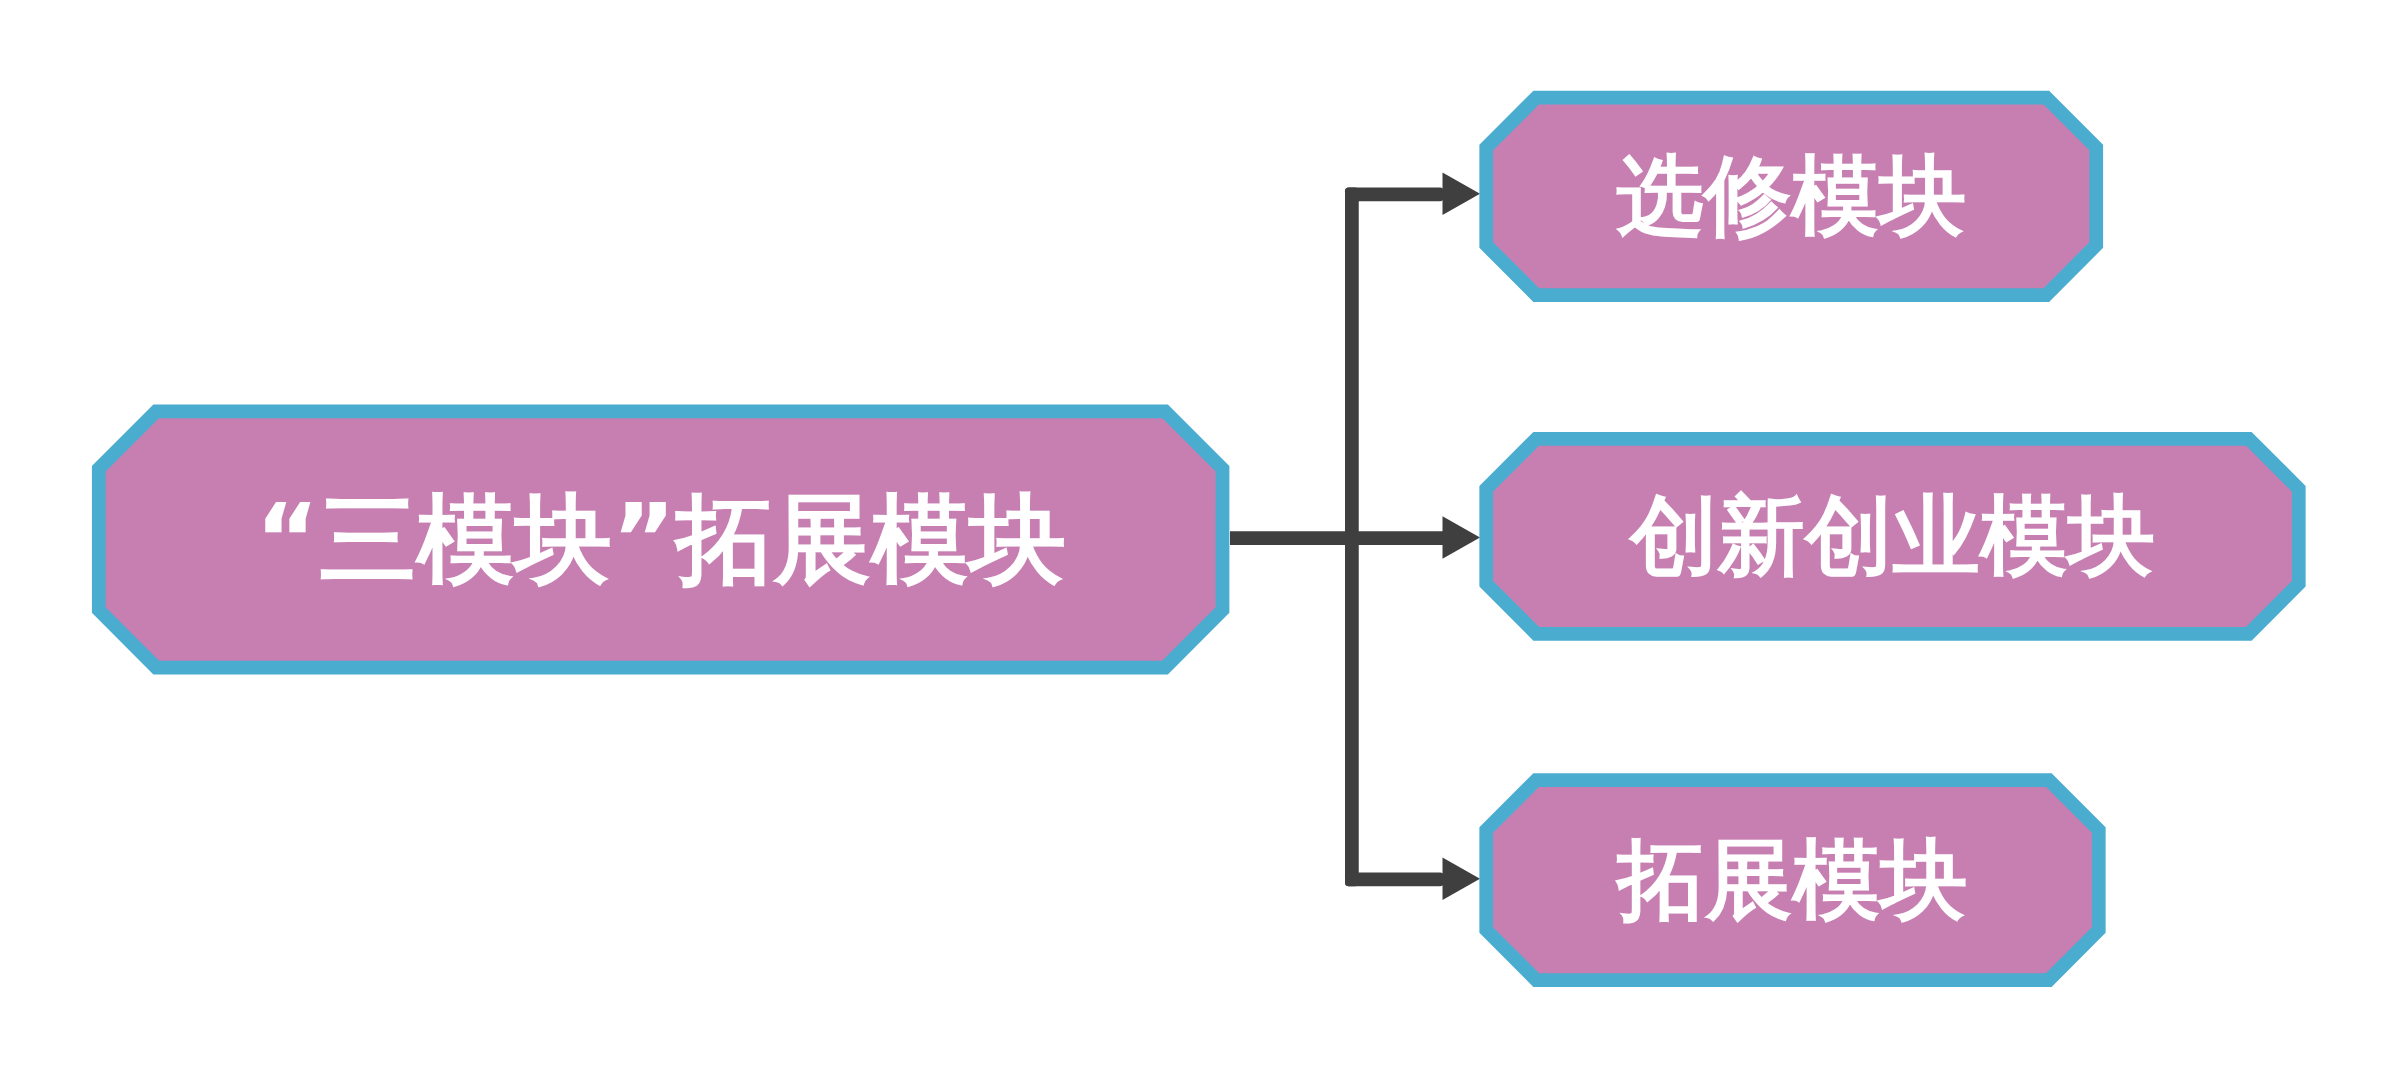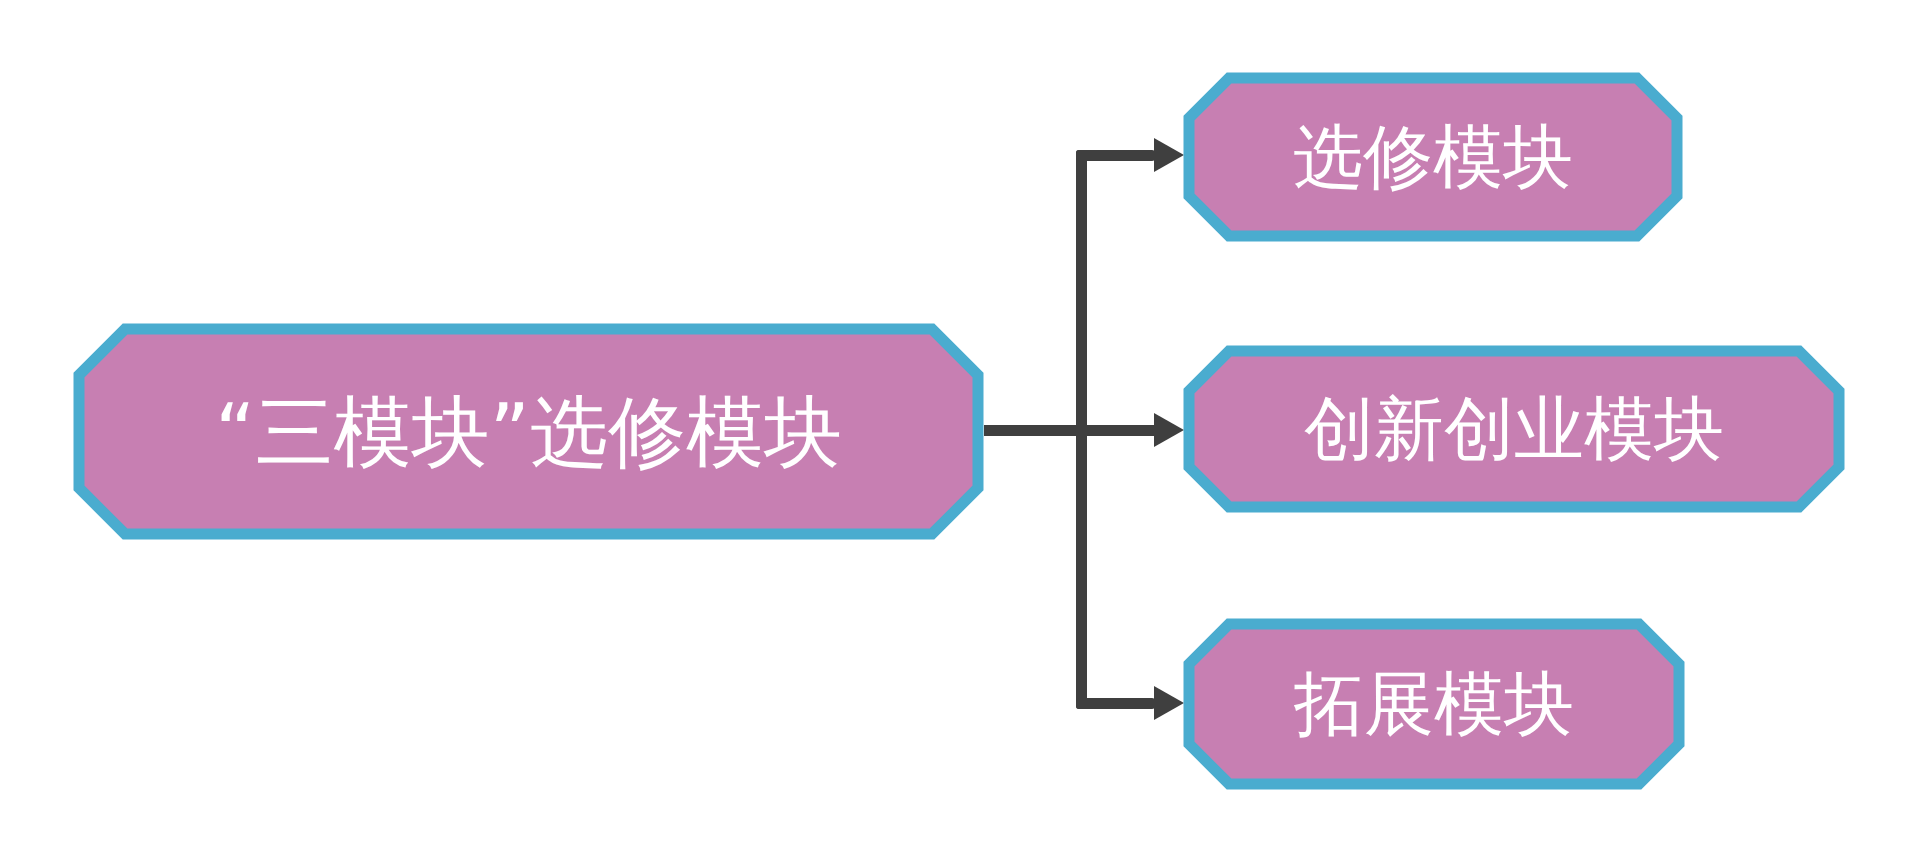--- a/index.html
+++ b/index.html
@@ -24,21 +24,21 @@
     top: 0;
     display: block;
   }
   .node .label {
     position: absolute;
     inset: 0;
     display: flex;
     align-items: center;
     justify-content: center;
     color: #ffffff;
-    font-weight: normal;
+    font-weight: bold;
     text-align: center;
     white-space: nowrap;
     line-height: 1;
   }
   .node-root { left: 73px; top: 323px; width: 911px; height: 217px; }
   .node-root .label { font-size: 78px; }
   .node-elective { left: 1183px; top: 72px; width: 500px; height: 170px; }
   .node-innovation { left: 1183px; top: 345px; width: 662px; height: 168px; }
   .node-expansion { left: 1183px; top: 618px; width: 502px; height: 172px; }
   .node-elective .label, .node-innovation .label, .node-expansion .label { font-size: 70px; }
@@ -76,21 +76,21 @@
   <div class="line line-mid-h"></div>
   <div class="line line-bottom-h"></div>
   <div class="arrowhead arrow-top"></div>
   <div class="arrowhead arrow-mid"></div>
   <div class="arrowhead arrow-bottom"></div>
 
   <div class="node node-root">
     <svg width="911" height="217" viewBox="0 0 911 217">
       <polygon class="shape-fill" points="52,6 859,6 905,52 905,165 859,211 52,211 6,165 6,52"></polygon>
     </svg>
-    <span class="label">“三模块”选修模块</span>
+    <span class="label">“三模块”拓展模块</span>
   </div>
 
   <div class="node node-elective">
     <svg width="500" height="170" viewBox="0 0 500 170">
       <polygon class="shape-fill" points="46,6 454,6 494,46 494,124 454,164 46,164 6,124 6,46"></polygon>
     </svg>
     <span class="label">选修模块</span>
   </div>
 
   <div class="node node-expansion">

